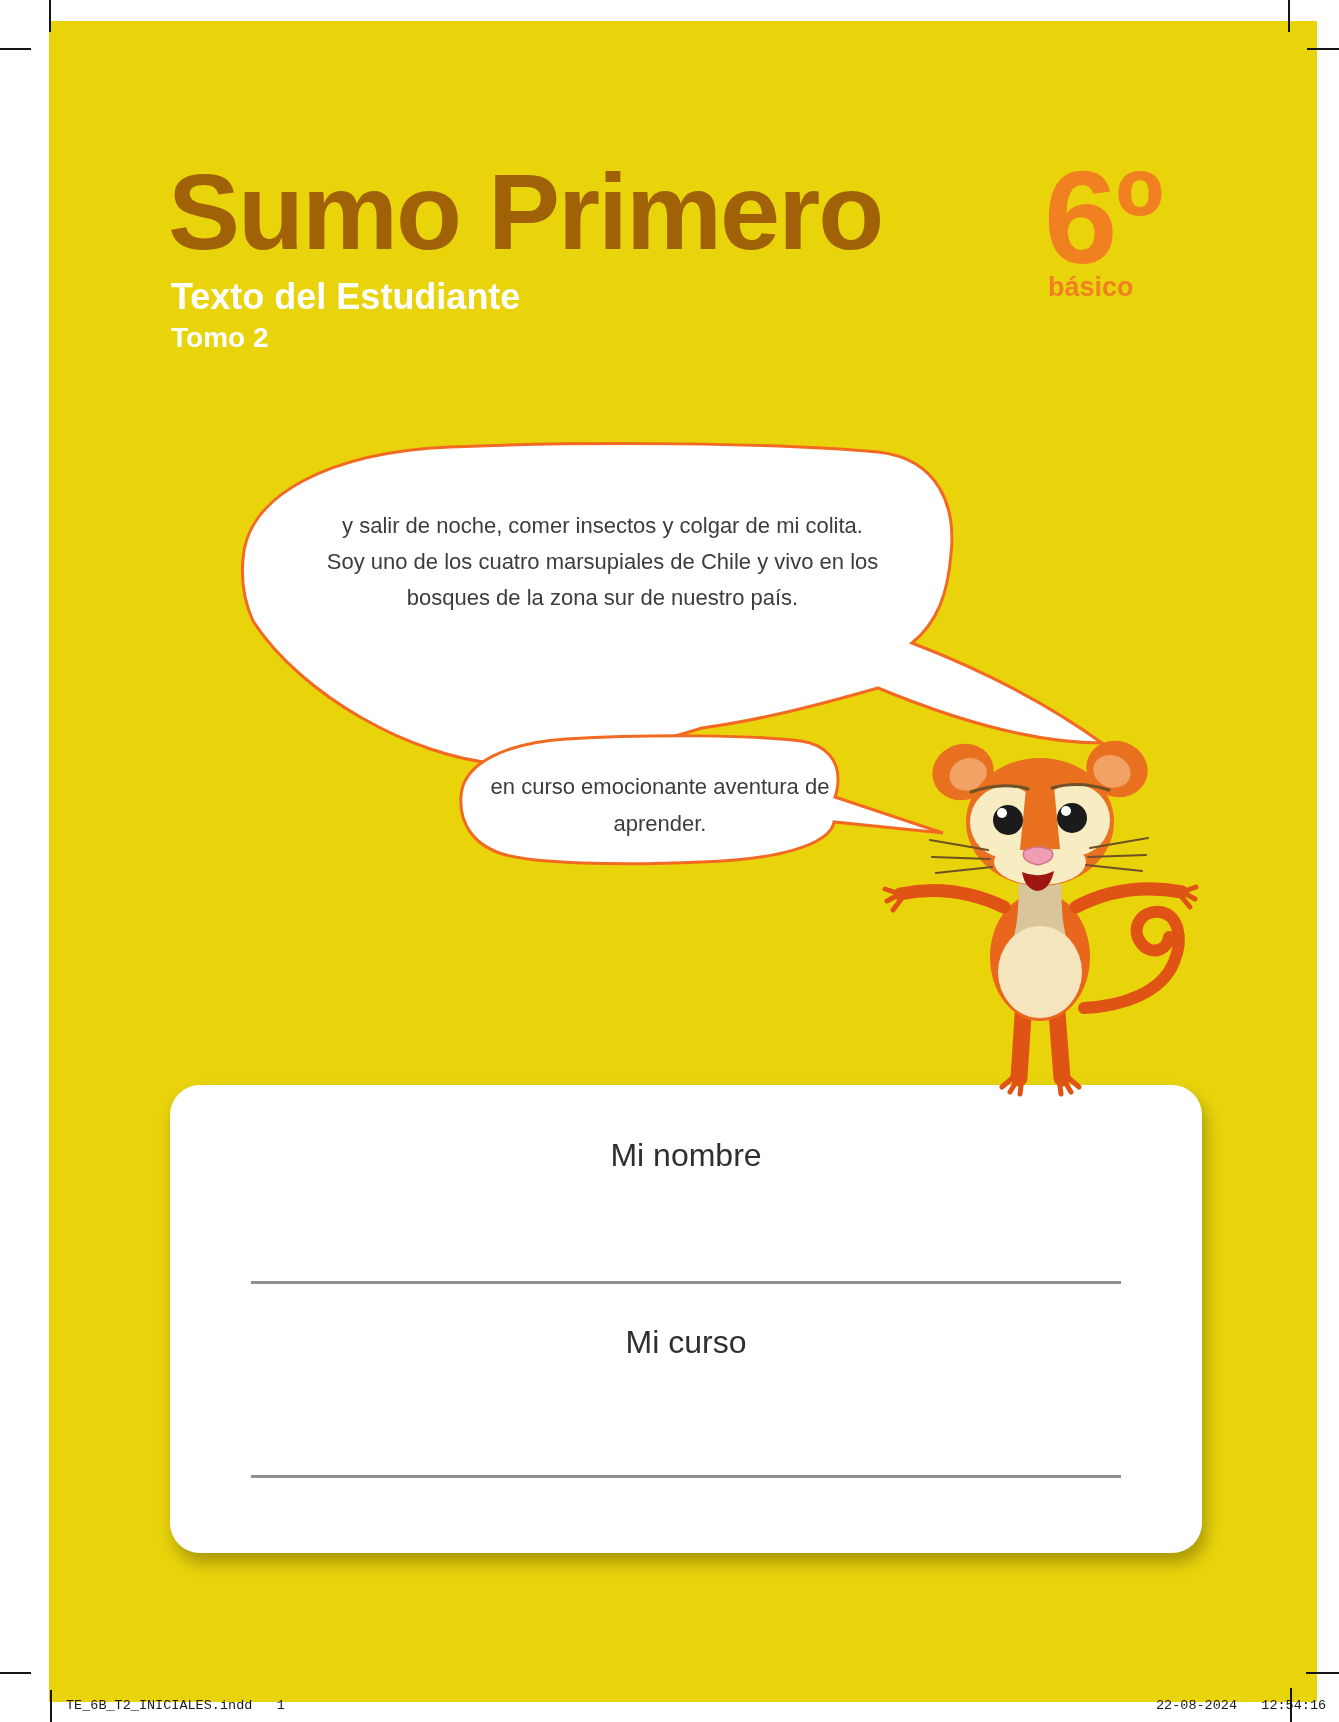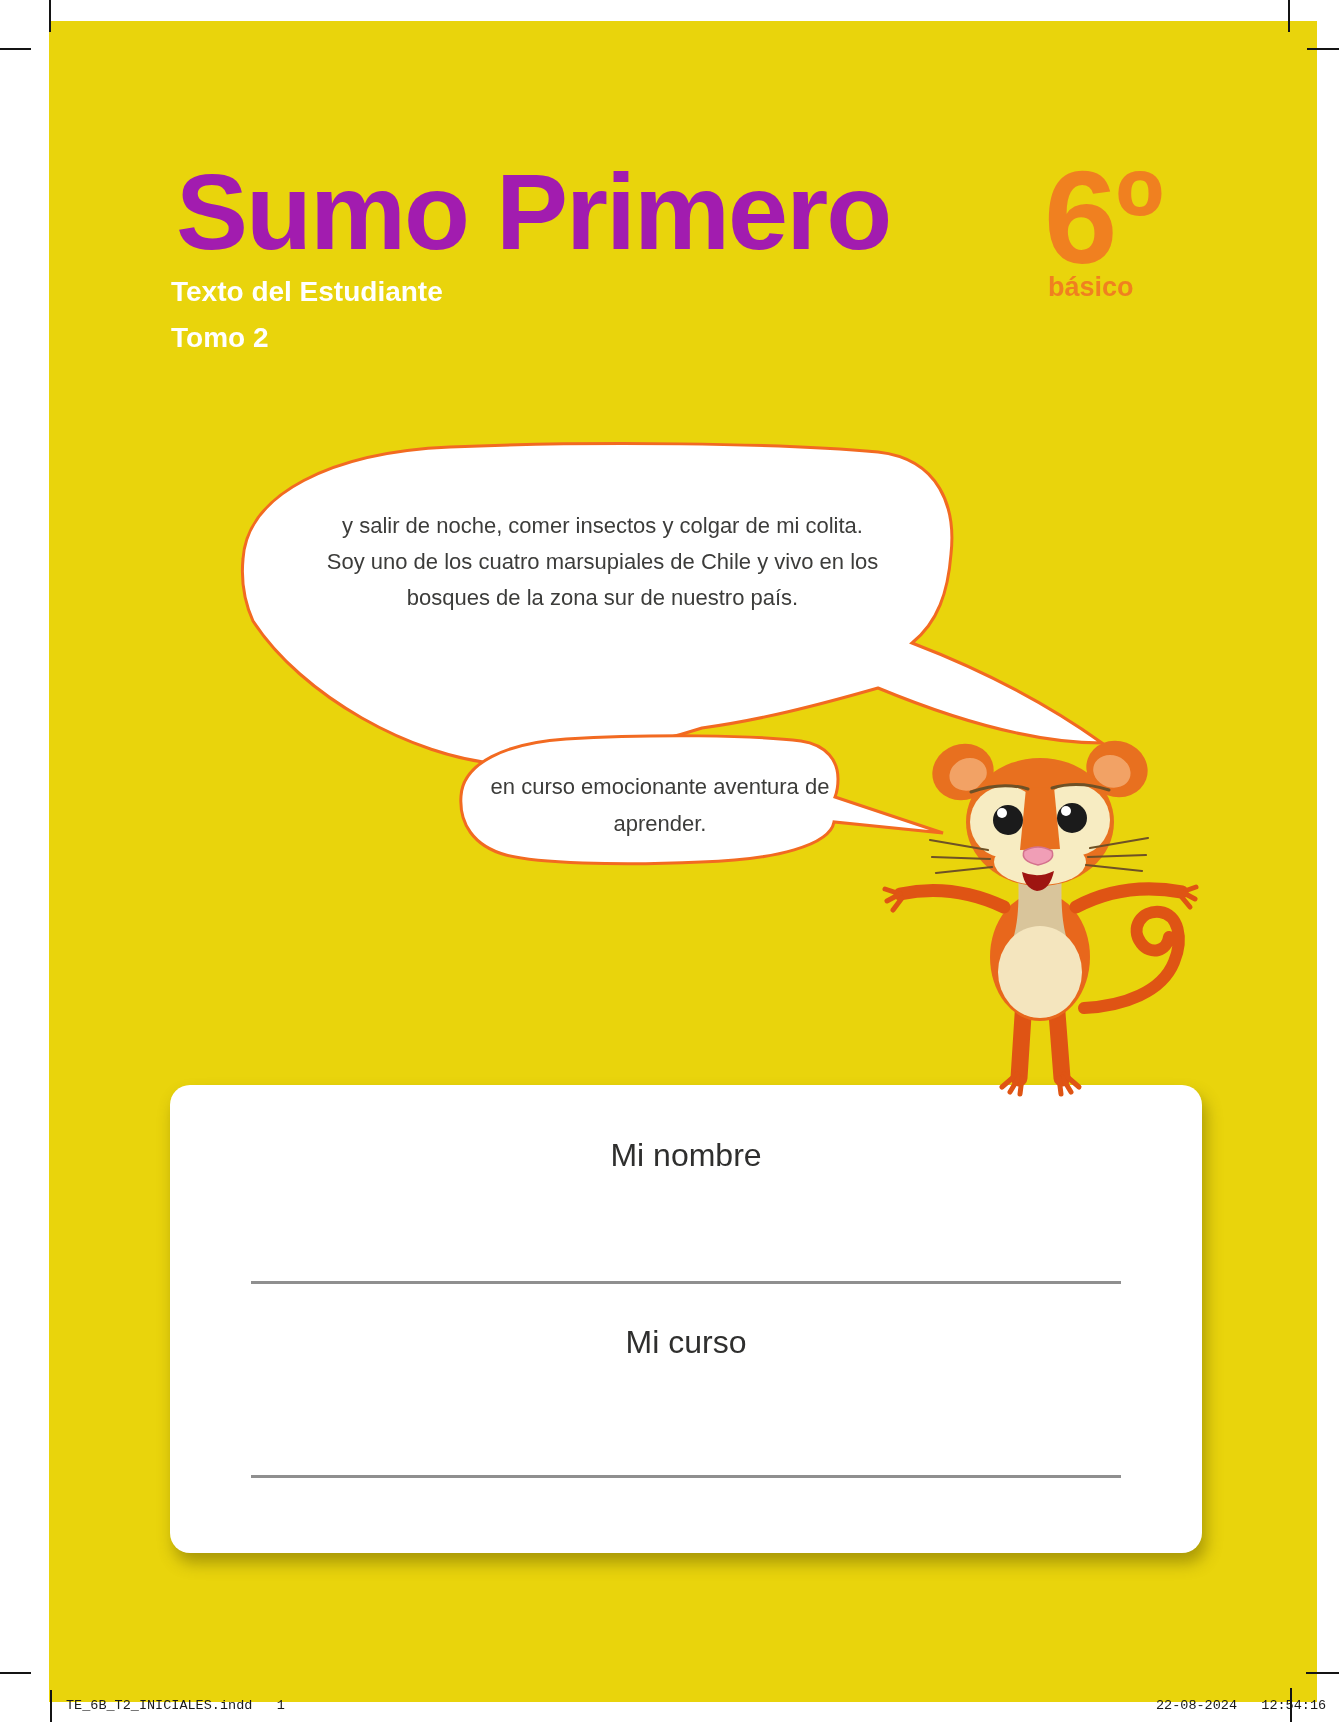--- a/index.html
+++ b/index.html
@@ -8,23 +8,23 @@
     font-family:"Liberation Sans", sans-serif; overflow:hidden;
   }
   .cover { position:absolute; left:49px; top:21px; width:1268px; height:1681px; background:var(--cover,#E9D40C); }
 
   
   .crop { position:absolute; background:#141414; z-index:6; }
   .crop.v { width:2px; }
   .crop.h { height:2px; }
 
   
-  .title { position:absolute; left:176px; top:158px; font-size:108px; font-weight:bold; color:#a21caf;
+  .title { position:absolute; left:168px; top:158px; font-size:108px; font-weight:bold; color:#a16207;
            letter-spacing:-2px; line-height:1; z-index:2; }
-  .subtitle { position:absolute; left:171px; top:276px; font-size:28px; font-weight:bold; color:#fff; z-index:2; }
+  .subtitle { position:absolute; left:171px; top:276px; font-size:36px; font-weight:bold; color:#fff; z-index:2; }
   .tome { position:absolute; left:171px; top:322px; font-size:28px; font-weight:bold; color:#fff; z-index:2; }
   .grade-number { position:absolute; left:1044px; top:152px; font-size:132px; font-weight:bold;
                   color:var(--accent,#F08020); line-height:1; letter-spacing:-2px; z-index:2; }
   .grade-label { position:absolute; left:1048px; top:272px; font-size:27px; font-weight:bold;
                  color:var(--accent,#F08020); z-index:2; }
 
   
   svg.art { position:absolute; left:0; top:0; width:1339px; height:1722px; z-index:3; pointer-events:none; }
   .bubble { fill:#ffffff; stroke:var(--bubble-stroke,#F26A21); stroke-width:3; }
   .limb { stroke:#DF5414; fill:none; stroke-linecap:round; stroke-width:13; }
@@ -33,21 +33,21 @@
   .brow { stroke:#6E5126; stroke-width:3; fill:none; stroke-linecap:round; }
 
   
   .bubble-text { position:absolute; z-index:4; color:#3C3C3A; font-size:22px; line-height:36px; text-align:center; }
   #bt1 { left:255px; top:508px; width:695px; }
   #bt1 .hola { text-align:left; padding-left:82px; }
   #bt2 { left:460px; top:768px; width:400px; line-height:37px; }
 
   
   .card { position:absolute; left:170px; top:1085px; width:1032px; height:468px; background:#fff;
-          border-radius:20px; box-shadow:4px 10px 16px rgba(90,80,0,0.45); z-index:2; }
+          border-radius:30px; box-shadow:4px 10px 16px rgba(90,80,0,0.45); z-index:2; }
   .card-label { position:absolute; width:100%; text-align:center; font-size:32px; color:#2F2F2E; }
   .label-name { top:52px; }
   .label-course { top:239px; }
   .card-line { position:absolute; left:81px; width:870px; height:3px; background:#8F8F8F; }
   .line-name { top:196px; }
   .line-course { top:390px; }
 
   
   .slug { position:absolute; top:1698px; font-family:Liberation Mono, monospace; font-size:13.5px;
           color:#1a1a1a; white-space:pre; z-index:6; }

